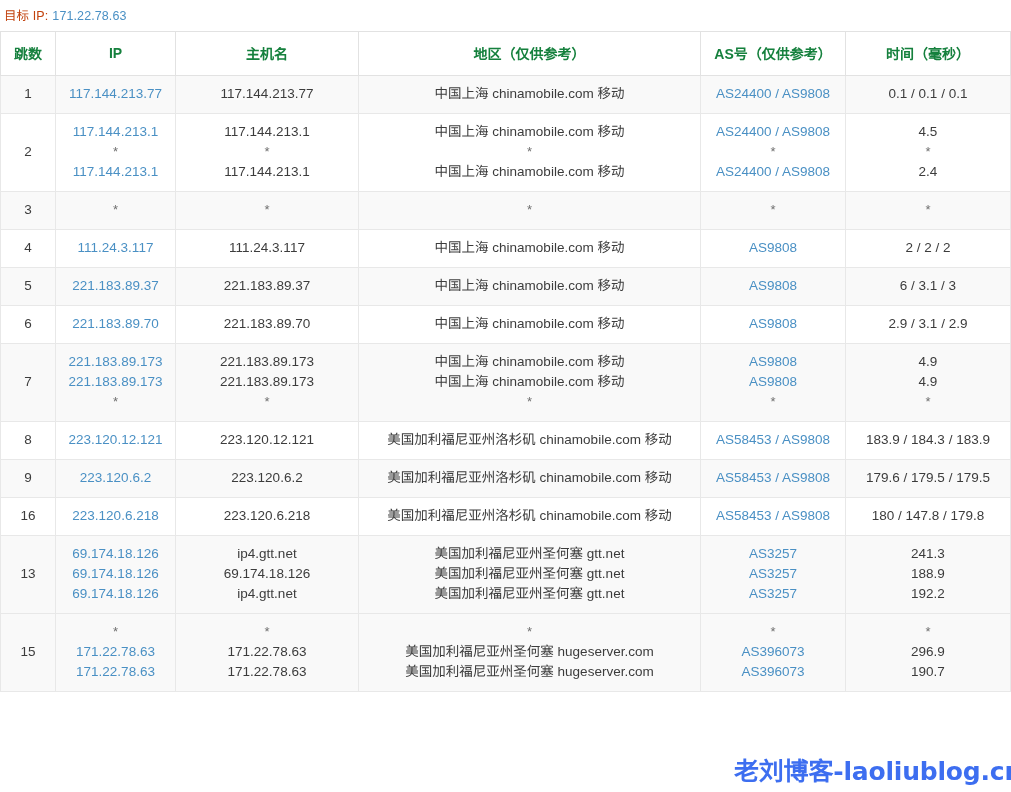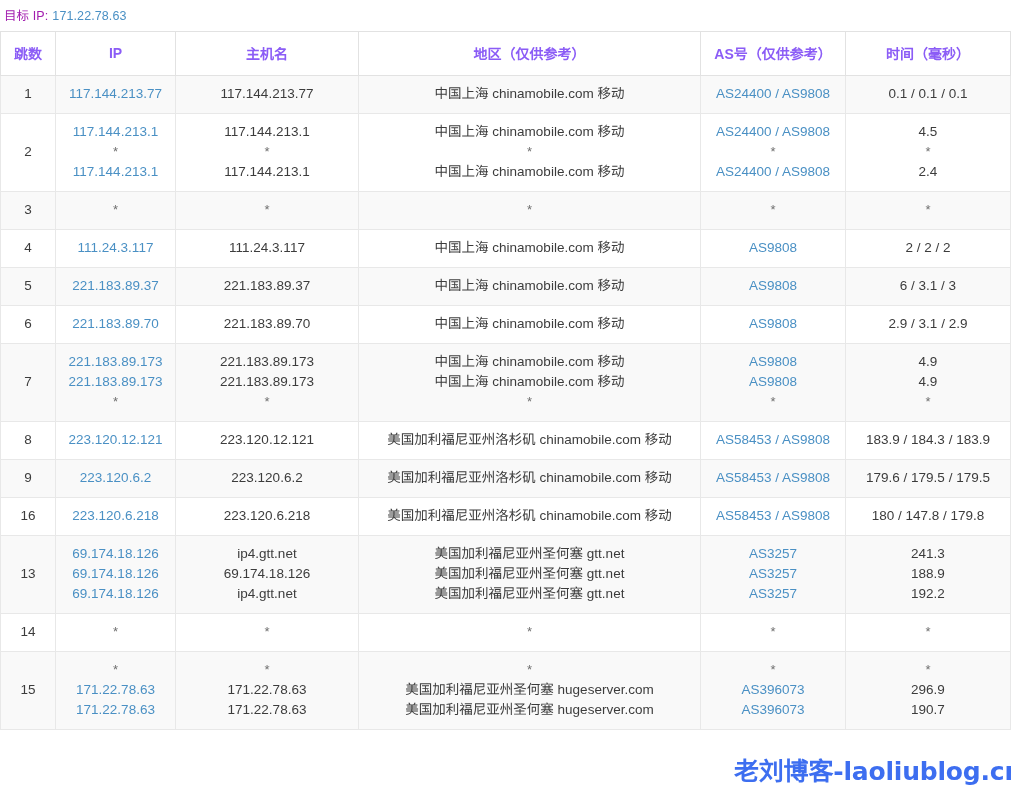--- a/index.html
+++ b/index.html
@@ -22,21 +22,21 @@
     width: 1011px;
     height: 792px;
   }
   .target-line {
     padding: 5px 0 7px 4px;
     font-size: 12.5px;
     color: #888888;
     white-space: nowrap;
     letter-spacing: 0.1px;
   }
-  .target-label { color: #a21caf; }
+  .target-label { color: #c2410c; }
   .target-ip {
     color: #4a90c4;
     margin-left: 4px;
   }
   table.trace {
     border-collapse: collapse;
     width: 1010px;
     table-layout: fixed;
     border: 1px solid #e2e2e2;
   }
@@ -45,21 +45,21 @@
   table.trace col.c-host  { width: 183px; }
   table.trace col.c-geo   { width: 342px; }
   table.trace col.c-as    { width: 145px; }
   table.trace col.c-time  { width: 165px; }
 
   table.trace th {
     border: 1px solid #e2e2e2;
     background: #ffffff;
     font-size: 14px;
     font-weight: bold;
-    color: #8b5cf6;
+    color: #15803d;
     padding: 11px 4px 12px 4px;
     text-align: center;
     white-space: nowrap;
   }
   table.trace td {
     border: 1px solid #e8e8e8;
     padding: 8px 4px 9px 4px;
     text-align: center;
     vertical-align: middle;
     line-height: 20px;
@@ -346,38 +346,20 @@
             <span class="cellline lnk">AS3257</span>
             <span class="cellline lnk">AS3257</span>
             <span class="cellline lnk">AS3257</span>
           </td>
           <td>
             <span class="cellline">241.3</span>
             <span class="cellline">188.9</span>
             <span class="cellline">192.2</span>
           </td>
         </tr>
-        <tr class="even">
-          <td class="hop">14</td>
-          <td>
-            <span class="cellline star">*</span>
-          </td>
-          <td>
-            <span class="cellline star">*</span>
-          </td>
-          <td>
-            <span class="cellline star">*</span>
-          </td>
-          <td>
-            <span class="cellline star">*</span>
-          </td>
-          <td>
-            <span class="cellline star">*</span>
-          </td>
-        </tr>
         <tr class="odd">
           <td class="hop">15</td>
           <td>
             <span class="cellline star">*</span>
             <span class="cellline lnk">171.22.78.63</span>
             <span class="cellline lnk">171.22.78.63</span>
           </td>
           <td>
             <span class="cellline star">*</span>
             <span class="cellline">171.22.78.63</span>

